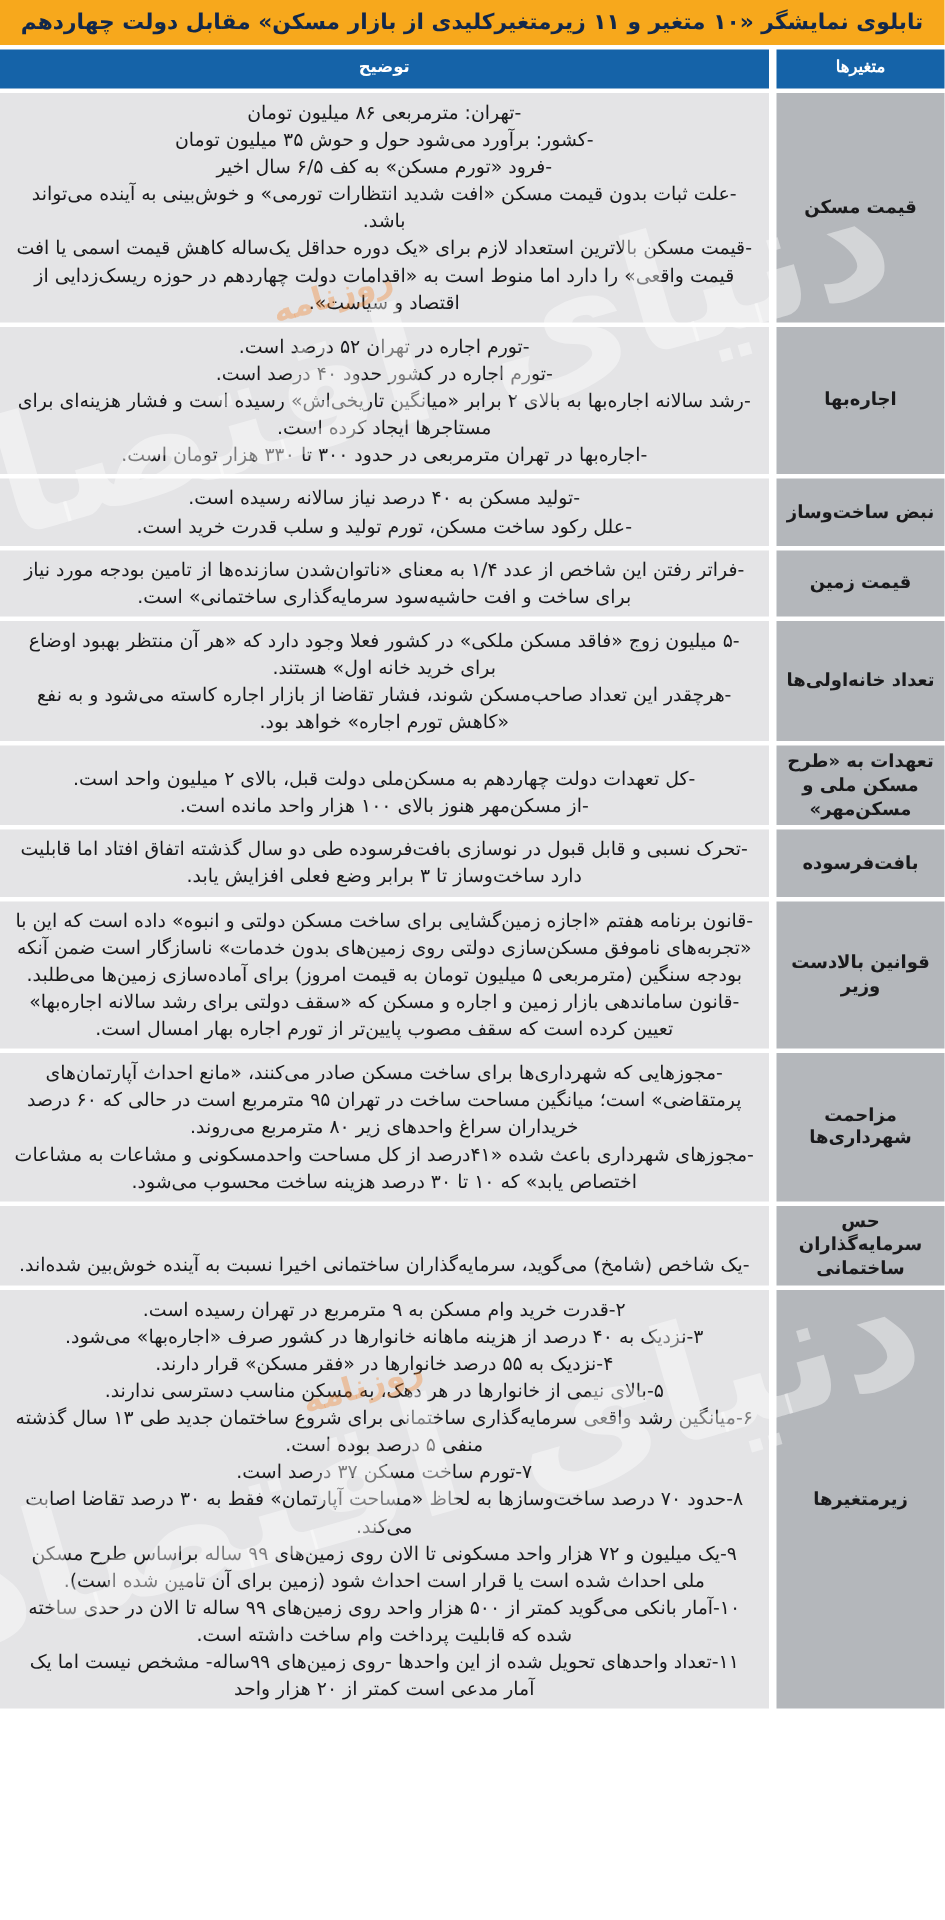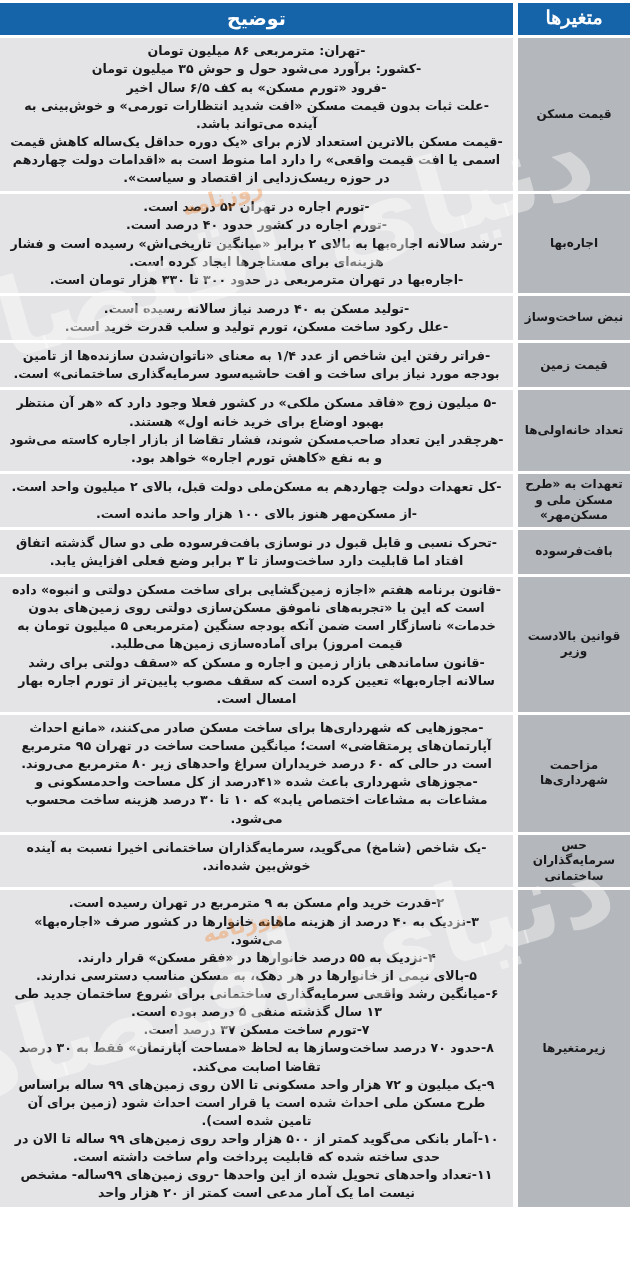--- a/index.html
+++ b/index.html
@@ -41,33 +41,33 @@
     text-align:center;
     font-weight:bold;
     font-size:12px;
     line-height:1.3;
     padding:3px 5px;
   }
   .content-cell{
     flex:1 1 auto;
     background:var(--cell_bg,#e4e4e6);
     text-align:center;
-    font-weight:bold;
+    font-weight:normal;
     font-size:12.6px;
     line-height:1.44;
     padding:4px 9px;
     display:flex;
     flex-direction:column;
-    justify-content:space-between;
+    justify-content:flex-end;
   }
   .header-row .label-cell,
   .header-row .content-cell{
     background:var(--header_bg,#1563a8);
     color:#ffffff;
-    font-size:19px;
+    font-size:11px;
     font-weight:bold;
     min-height:26px;
     padding-top:2px;
     padding-bottom:3px;
   }
   .header-row .label-cell{justify-content:center;font-family:Liberation Serif, serif;}
   .header-row .content-cell{justify-content:center;}
   .watermark{
     position:absolute;
     pointer-events:none;
@@ -88,20 +88,21 @@
   }
   .wm-1{top:178px;right:30px;}
   .wm-2{top:905px;right:10px;}
   .line{display:block;}
 </style>
 </head>
 <body>
 
 <div class="sheet">
 
+  <div class="title-bar">تابلوی نمایشگر «۱۰ متغیر و ۱۱ زیرمتغیرکلیدی از بازار مسکن» مقابل دولت چهاردهم</div>
 
   <div class="row header-row">
     <div class="cell label-cell">متغیرها</div>
     <div class="cell content-cell">توضیح</div>
   </div>
 
   <div id="rows-container">
       <div class="row">
         <div class="cell label-cell">قیمت مسکن</div>
         <div class="cell content-cell">

